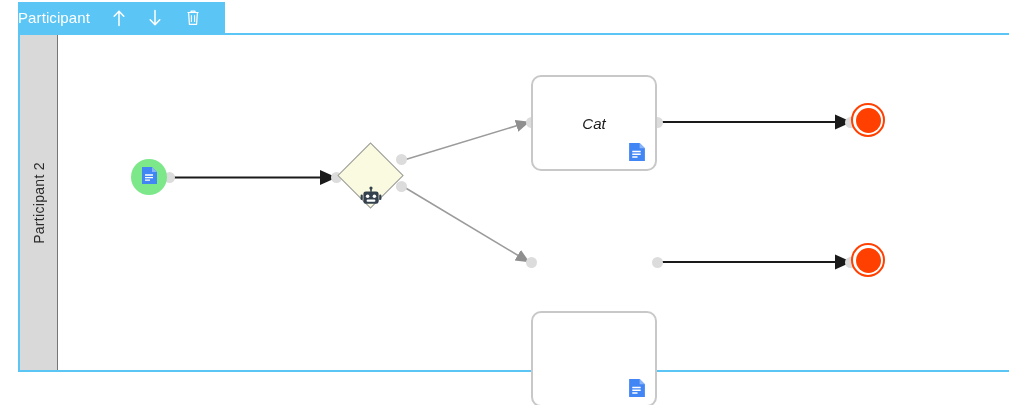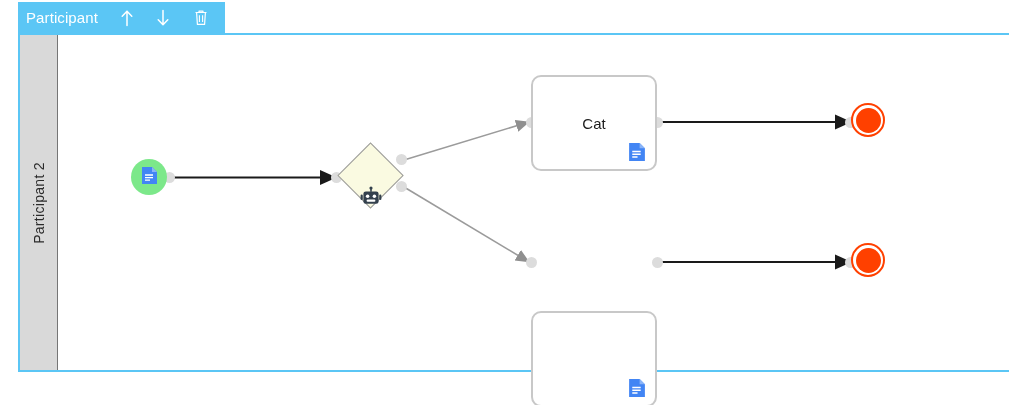--- a/index.html
+++ b/index.html
@@ -20,21 +20,20 @@
   #pool-header-tab {
     position: absolute;
     left: 18px;
     top: 2px;
     width: 207px;
     height: 31px;
     background: #5BC6F5;
     display: flex;
     align-items: flex-start;
     box-sizing: border-box;
-    padding-left: 8px;
   }
   #pool-header-title {
     color: #ffffff;
     font-size: 15px;
     line-height: 31px;
     letter-spacing: 0.1px;
     white-space: nowrap;
   }
   .tb-btn {
     width: 30px;
@@ -135,20 +134,21 @@
   }
 
   .task-box {
     width: 126px;
     height: 96px;
     border: 2px solid #c8c8c8;
     border-radius: 10px;
     background: #ffffff;
     box-sizing: border-box;
     position: relative;
+    font-style: italic;
   }
   #task-cat { left: 531px; top: 75px; }
   #task-not-cat { left: 531px; top: 215px; }
   .task-label {
     position: absolute;
     left: 0;
     right: 0;
     top: 50%;
     transform: translateY(-50%);
     text-align: center;

